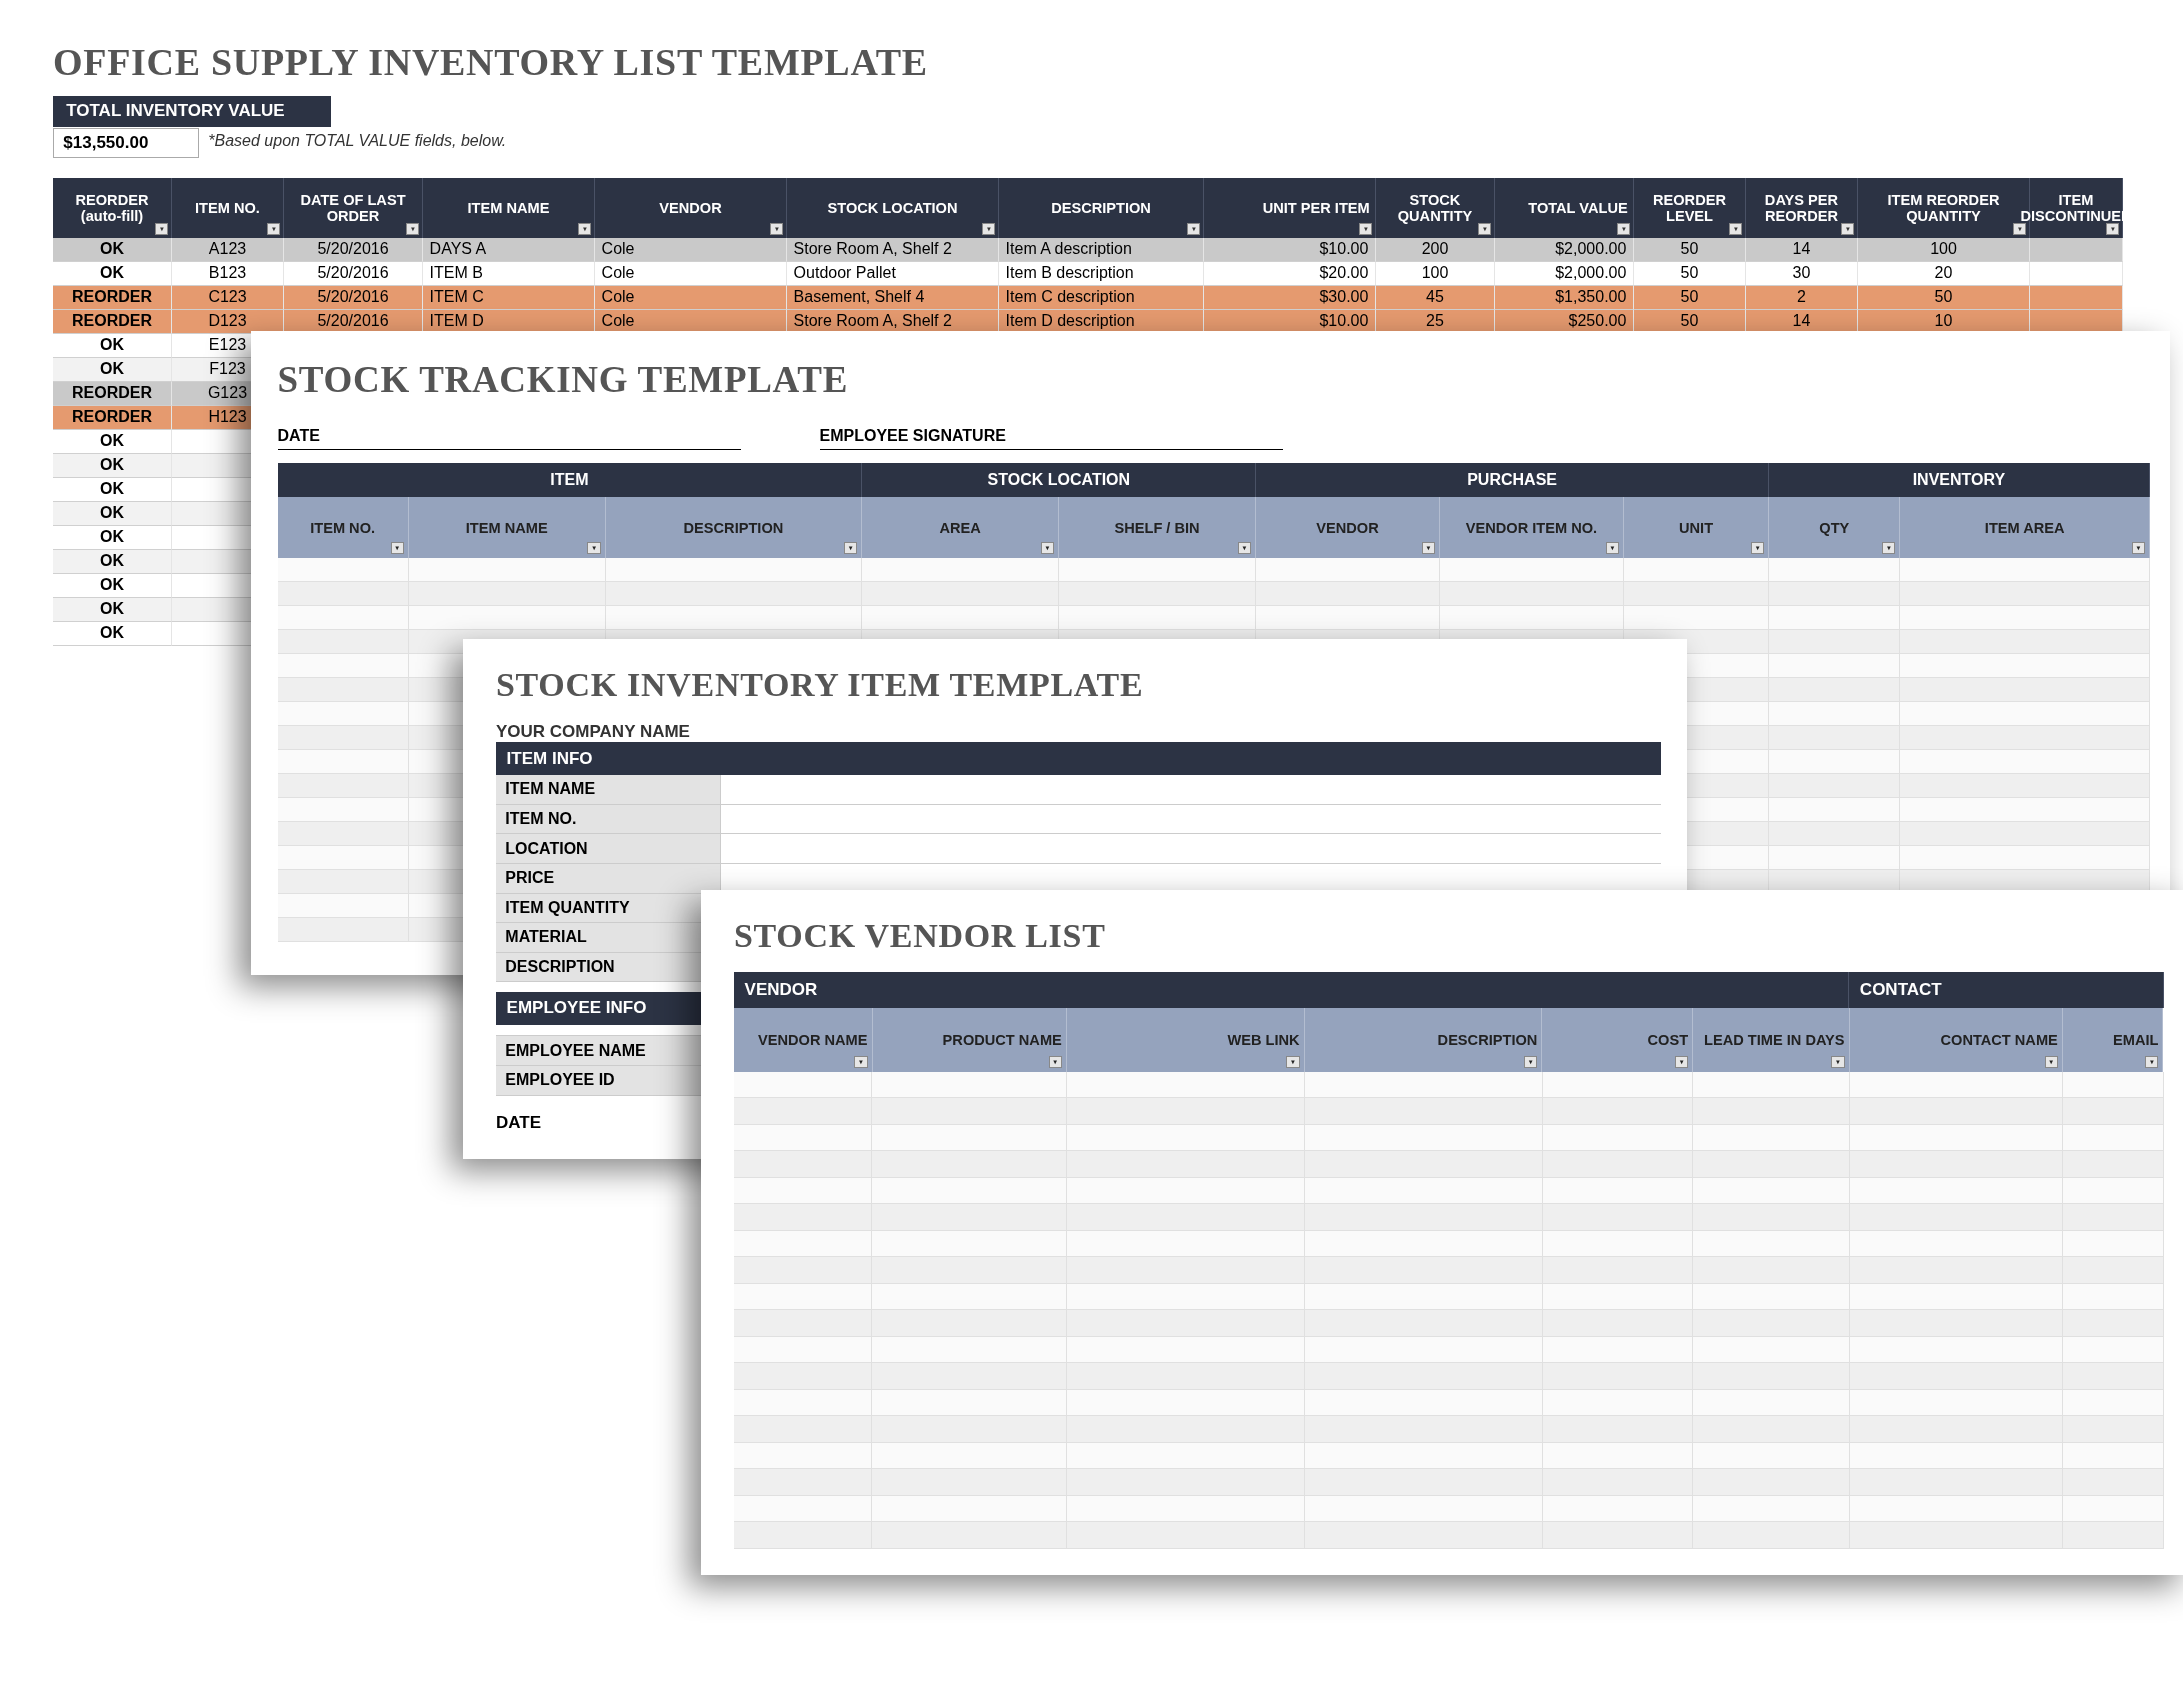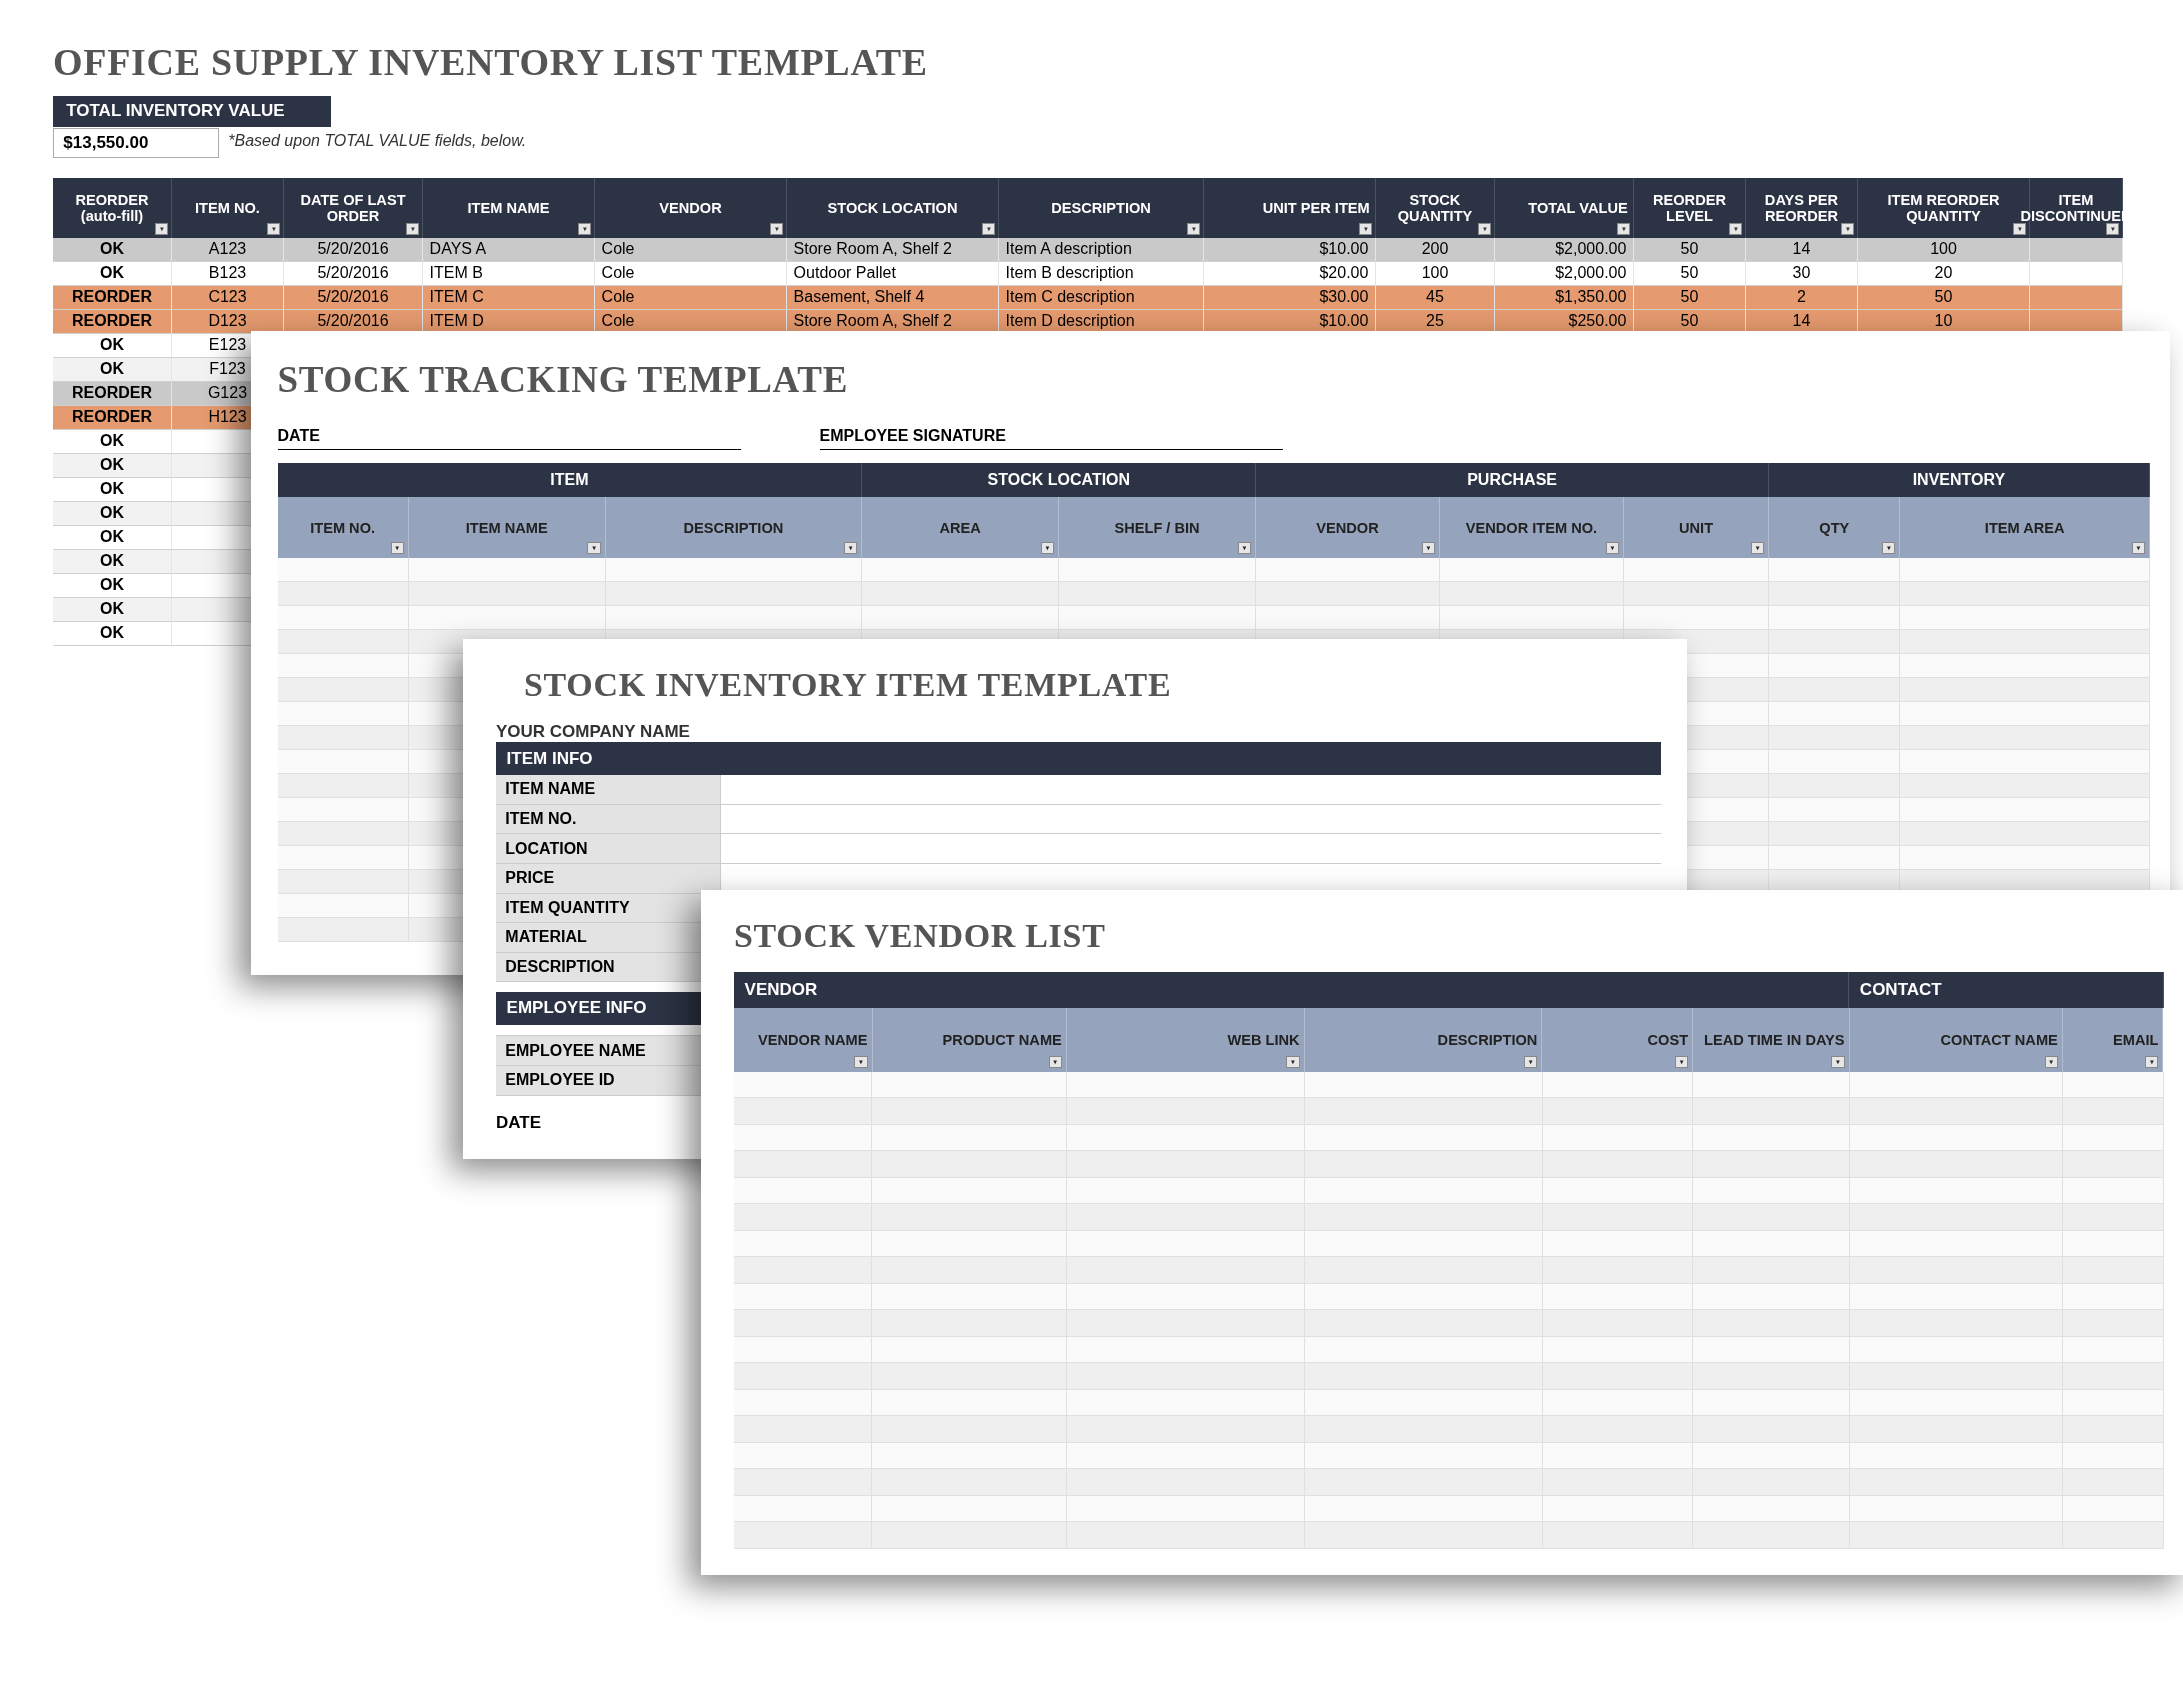--- a/index.html
+++ b/index.html
@@ -27,21 +27,21 @@
   .tpl1 .title { font-size: 38px; margin-bottom: 12px; }
   .tpl1 .tiv-box {
     display: flex; align-items: stretch; margin-bottom: 1.3px;
   }
   .tpl1 .tiv-label {
     background: #2c3344; color: #fff; font-weight: bold;
     font-size: 17px; padding: 5.3px 26.5px 5.3px 13.2px; width: 278px;
   }
   .tpl1 .tiv-val {
     border: 0.7px solid #aaa; font-size: 17px; font-weight: bold;
-    padding: 4px 9.3px; width: 166px; display:inline-block;
+    padding: 4px 9.3px; width: 146px; display:inline-block;
   }
   .tpl1 .tiv-note {
     font-style: italic; font-size: 16px; color: #333;
     padding: 4px 9.3px;
   }
   .tpl1 .hdrrow { display:flex; margin-top: 20px; }
   .tpl1 .hcol {
     background:#2c3344; color:#fff; border-right:0.7px solid #4a5266;
     font-size:14.6px; font-weight:bold; text-align:center;
     display:flex; align-items:center; justify-content:center;
@@ -113,21 +113,21 @@
   }
   .tpl2 .er-a .ec { background:#fafafa; }
   .tpl2 .er-b .ec { background:#efefef; }
 
   
   .tpl3 {
     position:absolute; left:463px; top:639px; width:1224px;
     background:#fff; box-shadow:-12px 12px 30px rgba(0,0,0,.45);
     padding:26.5px 26.5px 26.5px 33px;
   }
-  .tpl3 .title { font-size:34px; margin-bottom:18.5px;margin-left:28px; }
+  .tpl3 .title { font-size:34px; margin-bottom:18.5px; }
   .tpl3 .sub { font-size:17px; font-weight:bold; color:#333; }
   .tpl3 .bar {
     background:#2c3344; color:#fff; font-weight:bold; font-size:17px;
     padding:6.6px 10.6px;
   }
   .tpl3 .kv { display:flex; border-bottom:0.7px solid #ccc; }
   .tpl3 .kv .k {
     width:225px; background:#e3e3e3; font-weight:bold; font-size:16px;
     padding:5.3px 9.3px; border-right:0.7px solid #ccc;
   }

